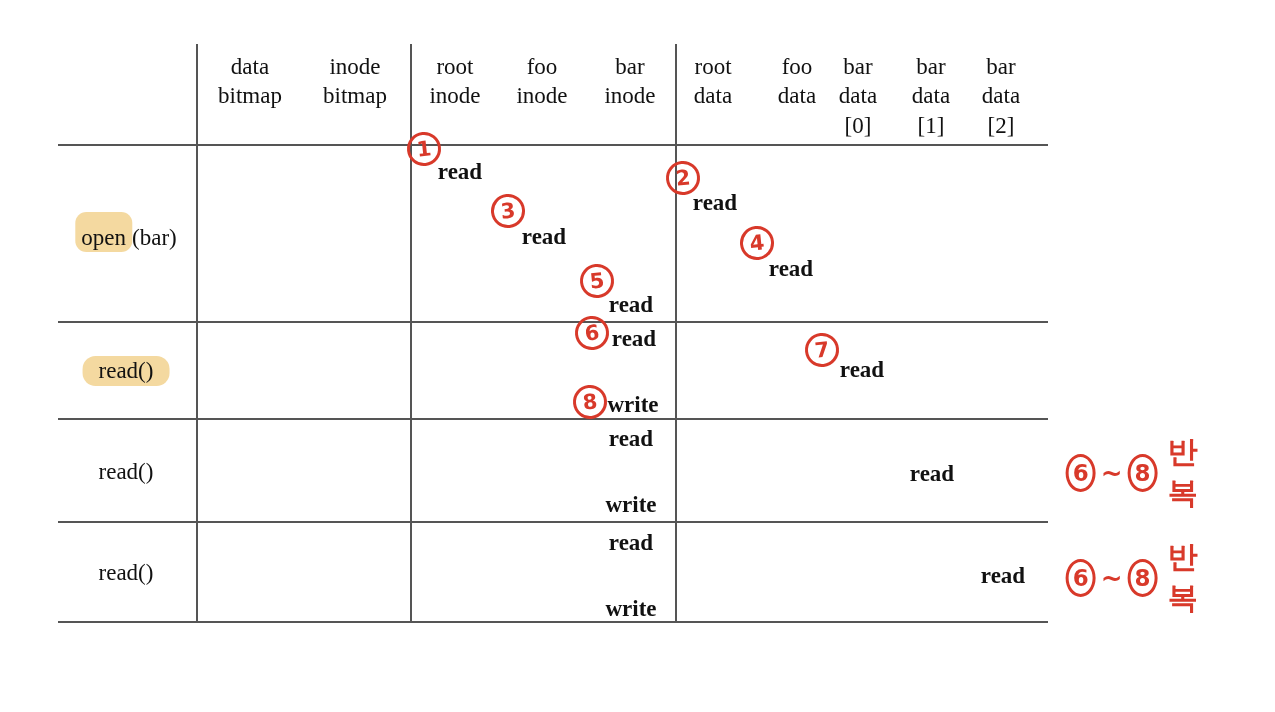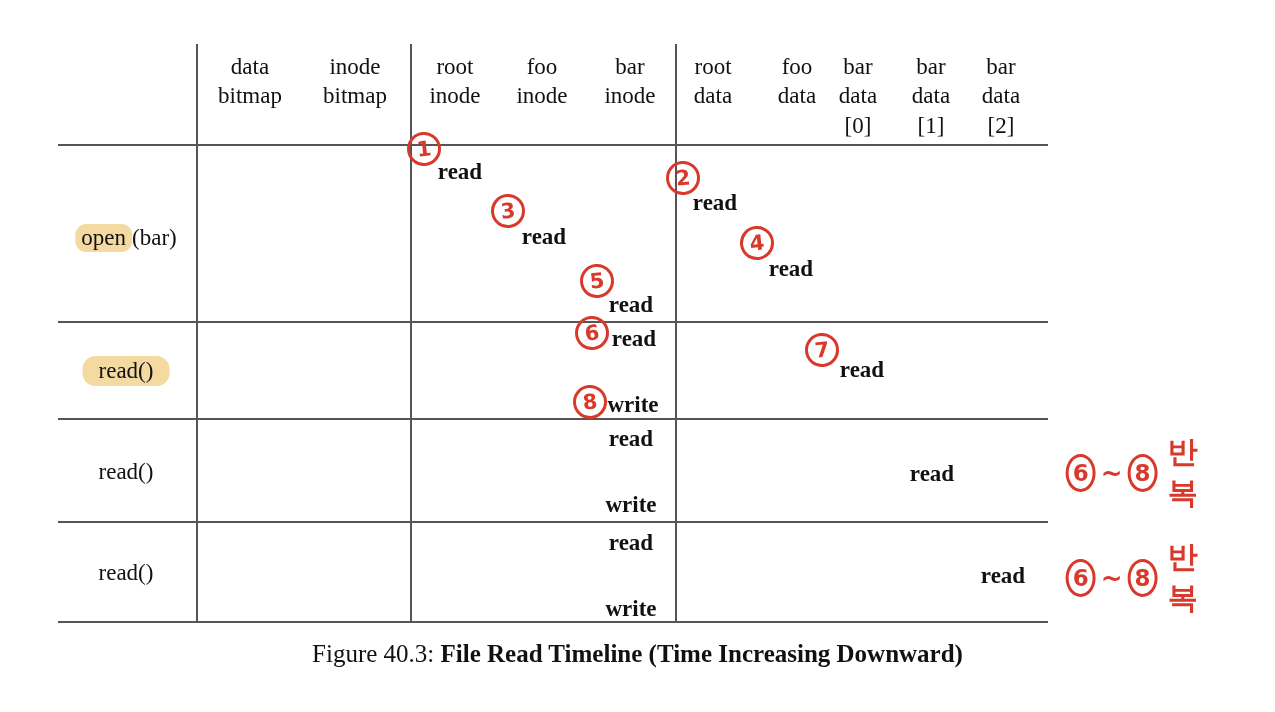--- a/index.html
+++ b/index.html
@@ -31,21 +31,21 @@
   .row-label {
     position:absolute;
     font-size:23px;
     color:#111;
     transform:translate(-50%,-50%);
     white-space:nowrap;
   }
   .hl {
     background:#f4d9a0;
     border-radius:11px;
-    padding:1px 6px 2px 6px;
+    padding:13px 6px 2px 6px;
   }
   .hl-full {
     background:#f4d9a0;
     border-radius:13px;
     padding:2px 16px 3px 16px;
   }
 
   
   .op {
     position:absolute;
@@ -174,18 +174,14 @@
     <span class="kr">반복</span>
   </div>
 
   <div class="repeat-group" style="left:1140px; top:578px;">
     <span class="rc">6</span>
     <span class="tilde">~</span>
     <span class="rc">8</span>
     <span class="kr">반복</span>
   </div>
 
-  <div id="caption" style="top:640px;">
-    <span class="cap-num">Figure 40.3:</span>
-    <span class="cap-title">File Read Timeline (Time Increasing Downward)</span>
-  </div>
 
 </div>
 
 </body></html>

